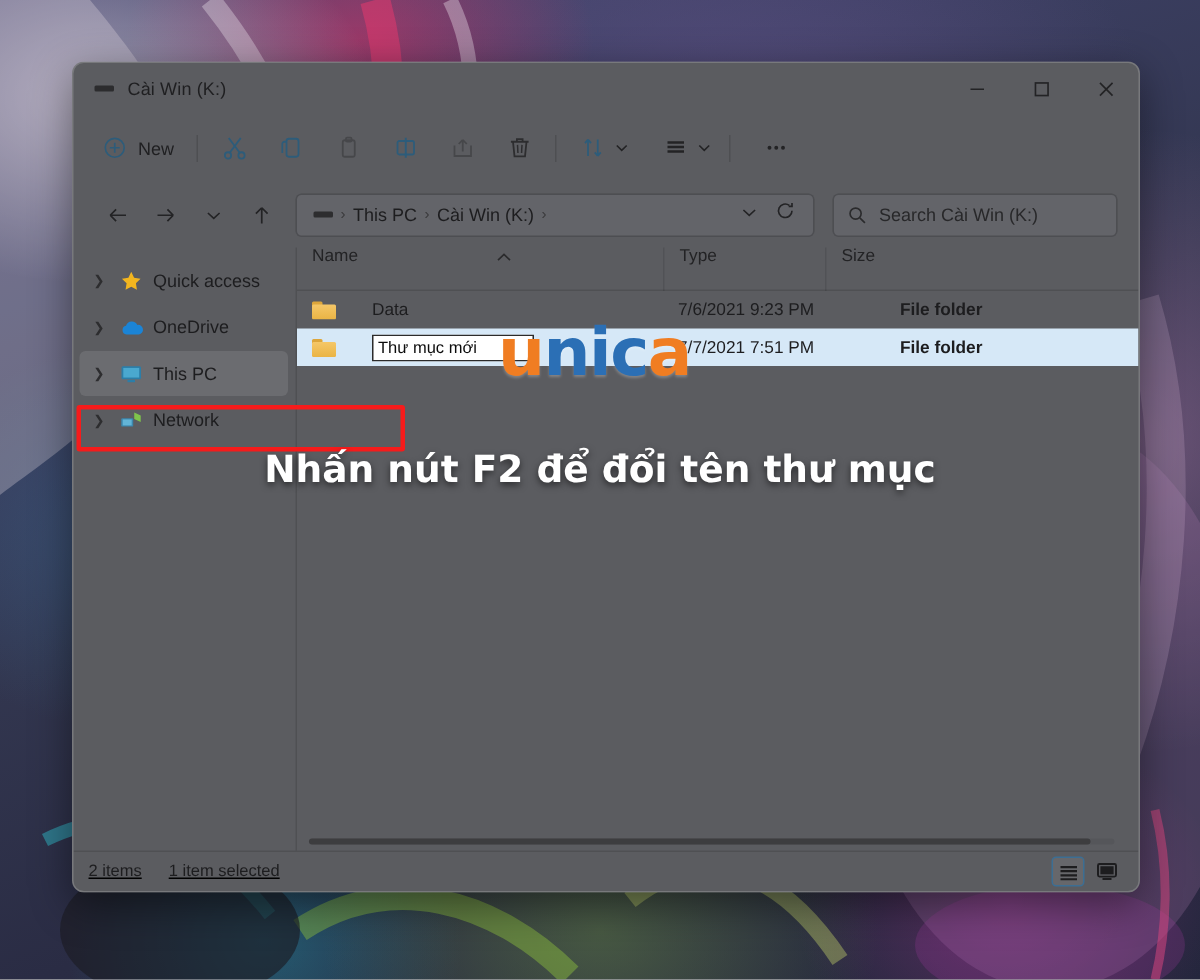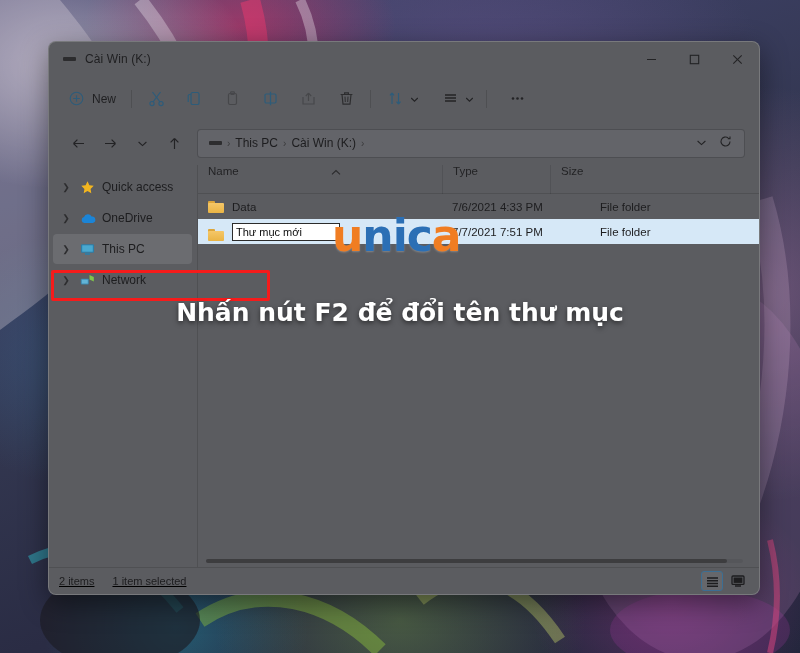--- a/index.html
+++ b/index.html
@@ -129,23 +129,23 @@
   .col:first-child { border-left: none; }
   .col-name { width: 244px; }
   .col-date { width: 148px; }
   .col-type { width: 108px; }
   .col-size { width: 60px; }
   .sort-caret { position: absolute; left: 133px; top: 2px; color: #232325; font-size: 10px; }
   .rows { flex: 1; position: relative; }
   .row { height: 25px; display: flex; align-items: center; position: relative; }
   .row.sel { background: #d6e8f7; }
   .cell { font-size: 11.5px; color: #1d1d1f; padding-left: 10px; overflow: hidden; white-space: nowrap; }
-  .cell-name { width: 244px; display: flex; align-items: flex-end; gap: 8px; }
+  .cell-name { width: 244px; display: flex; align-items: center; gap: 24px; }
   .cell-date { width: 148px; }
-  .cell-type { width: 108px; }
+  .cell-type { width: 108px; font-weight: bold; }
   .cell-size { width: 60px; }
   .folder-ico { width: 16px; height: 13px; position: relative; flex: 0 0 16px; }
   .folder-ico::before {
     content: ""; position: absolute; left: 0; top: 1px; width: 7px; height: 3px;
     background: #dda63b; border-radius: 1px 1px 0 0;
   }
   .folder-ico::after {
     content: ""; position: absolute; left: 0; top: 3px; width: 16px; height: 10px;
     background: linear-gradient(180deg,#f5c768 0%, #eab444 100%); border-radius: 1px;
   }
@@ -380,20 +380,27 @@
           </span>
           <span style="padding:0 4px">
             <svg width="13" height="13" viewBox="0 0 13 13">
               <path d="M11 6.5 A4.5 4.5 0 1 1 9.2 2.9" fill="none" stroke="#232325" stroke-width="1.1"></path>
               <path d="M11 1.4 V3.6 H8.8" fill="none" stroke="#232325" stroke-width="1.1"></path>
             </svg>
           </span>
         </span>
       </div>
 
+      <div class="searchbox">
+        <svg width="13" height="13" viewBox="0 0 13 13">
+          <circle cx="5.4" cy="5.4" r="3.7" fill="none" stroke="#2a2a2c" stroke-width="1.1"></circle>
+          <line x1="8.2" y1="8.2" x2="11.6" y2="11.6" stroke="#2a2a2c" stroke-width="1.1"></line>
+        </svg>
+        <span class="search-ph">Search Cài Win (K:)</span>
+      </div>
     </div>
 
     <div class="body">
 
       <div class="sidebar">
         <div class="side-item">
           <span class="side-chev">❯</span>
           <span class="side-ico">
             <svg width="15" height="15" viewBox="0 0 15 15">
                 <path d="M7.5 1.2 L9.4 5.2 L13.7 5.8 L10.6 8.9 L11.3 13.2 L7.5 11.1 L3.7 13.2 L4.4 8.9 L1.3 5.8 L5.6 5.2 Z" fill="#f2b51f"></path>
@@ -453,21 +460,21 @@
           </div>
         </div>
 
         <div class="rows">
 
           <div class="row">
             <div class="cell cell-name">
               <span class="folder-ico"></span>
               <span>Data</span>
             </div>
-            <div class="cell cell-date">7/6/2021 4:33 PM</div>
+            <div class="cell cell-date">7/6/2021 9:23 PM</div>
             <div class="cell cell-type">File folder</div>
             <div class="cell cell-size"></div>
           </div>
 
           <div class="row sel">
             <div class="cell cell-name">
               <span class="folder-ico"></span>
               <input class="rename-input" type="text" value="Thư mục mới" style="">
             </div>
             <div class="cell cell-date">7/7/2021 7:51 PM</div>

